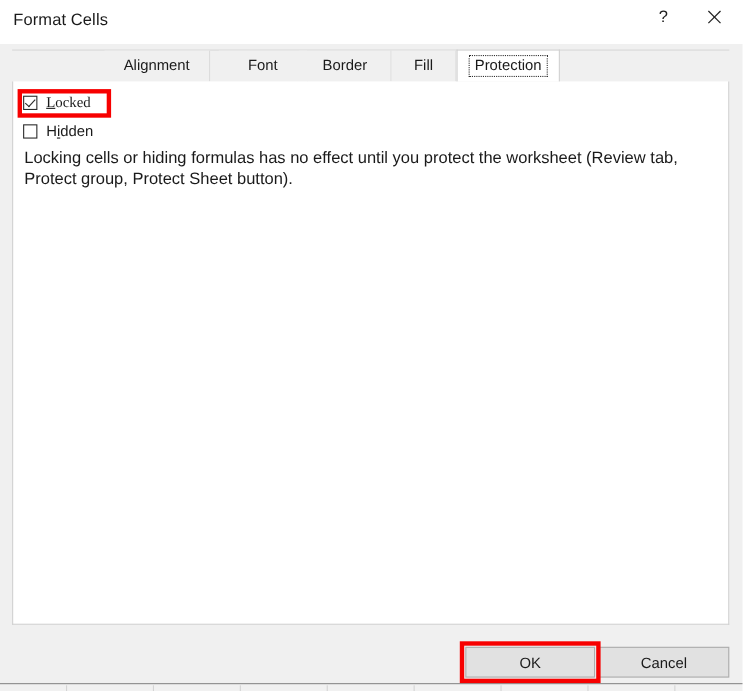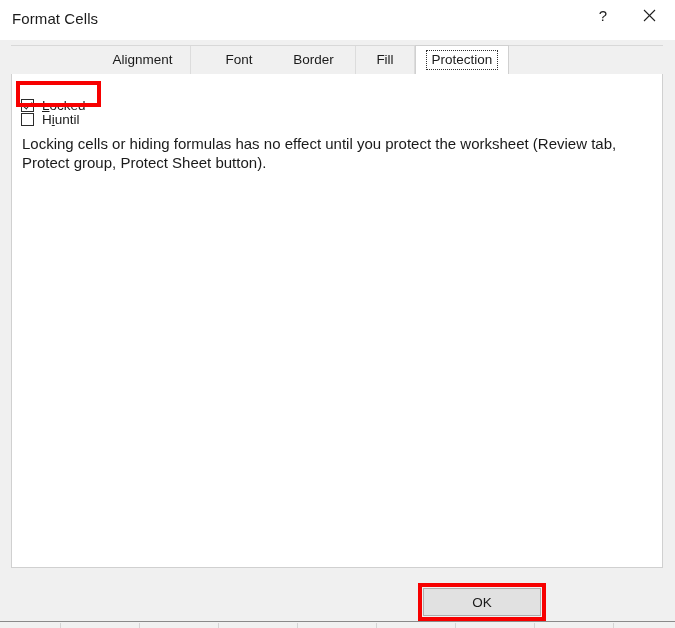--- a/index.html
+++ b/index.html
@@ -130,21 +130,21 @@
     box-sizing: border-box;
   }
 
   
   .check-row {
     position: absolute;
     display: flex;
     align-items: center;
     height: 18px;
   }
-  #row-locked { left: 9px; top: 22px; }
+  #row-locked { left: 9px; top: 10px; font-family: Liberation Serif, serif; }
   #row-hidden { left: 9px; top: 36px; }
 
   .checkbox {
     width: 13px;
     height: 13px;
     box-sizing: border-box;
     border: 1px solid #2b2b2b;
     background: #ffffff;
     position: relative;
     flex: 0 0 auto;
@@ -270,28 +270,31 @@
 
     <div id="content-panel">
 
       <div class="check-row" id="row-locked">
         <span class="checkbox checked"></span>
         <span class="check-label"><u>L</u><span>ocked</span></span>
       </div>
 
       <div class="check-row" id="row-hidden">
         <span class="checkbox"></span>
-        <span class="check-label"><span>H</span><u>i</u><span>until</span></span>
+        <span class="check-label"><span>H</span><u>i</u><span>dden</span></span>
       </div>
 
       <div id="description">Locking cells or hiding formulas has no effect until you protect the worksheet (Review tab, Protect group, Protect Sheet button).</div>
     </div>
 
     <button class="dlg-button" id="ok-button">
       <span>OK</span>
+    </button>
+    <button class="dlg-button" id="cancel-button">
+      <span>Cancel</span>
     </button>
 
   </div>
 
   <div class="annotation" id="annot-locked"></div>
   <div class="annotation" id="annot-ok"></div>
 
 </div>
 
 <div id="sheet-strip">

